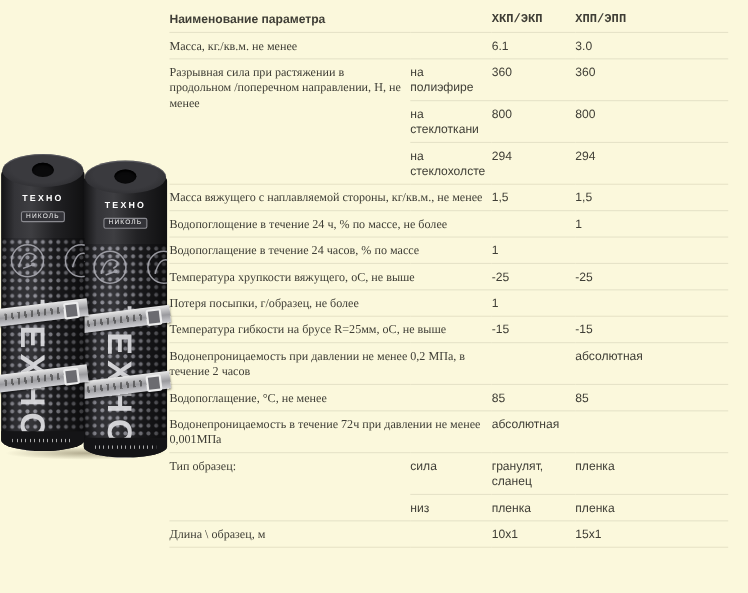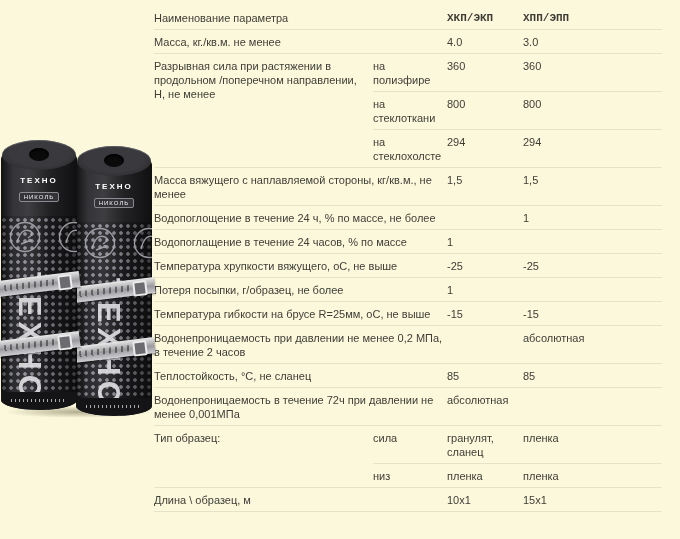--- a/index.html
+++ b/index.html
@@ -14,30 +14,30 @@
     position:absolute;left:154px;top:6px;
     border-collapse:collapse;table-layout:fixed;width:508px;
   }
   table.params td, table.params th{
     vertical-align:top;text-align:left;
     font-size:11px;line-height:14px;color:#3F3E36;
     padding:5px 4px 4px 0;
     border-bottom:1px solid #E6E3C8;
   }
   th.h-param{
-    font-size:12px;font-weight:normal;color:#151510;
+    font-size:12px;font-weight:bold;color:#151510;
     padding-top:9px;padding-bottom:9px;
   }
   th.h-val{
     font-family:Liberation Mono, monospace;
     font-size:13px;font-weight:bold;color:#151510;
     text-align:center;padding-top:8px;
   }
   td.val{text-align:center;}
-  td.name{padding-right:8px;}
+  td.name{padding-right:8px;font-family:Liberation Serif, serif;}
   td.sub{padding-right:2px;margin-top:26px;}
   td.x, th.h-x{padding:0;}
 
   
   .photo{position:absolute;left:0;top:138px;width:156px;height:292px;}
   .photo .shadow{
     position:absolute;left:4px;top:268px;width:148px;height:12px;
     background:radial-gradient(ellipse at center, rgba(70,58,30,.40), rgba(70,58,30,0) 70%);
     border-radius:50%;
   }
@@ -199,21 +199,21 @@
     <tr>
       <th class="h-param" colspan="2">Наименование параметра</th>
       <th class="h-val">ХКП/ЭКП</th>
       <th class="h-val">ХПП/ЭПП</th>
       <th class="h-x"></th>
     </tr>
   </thead>
   <tbody>
     <tr>
       <td class="name" colspan="2">Масса, кг./кв.м. не менее</td>
-      <td class="val">4.0</td>
+      <td class="val">6.1</td>
       <td class="val">3.0</td>
       <td class="x"></td>
     </tr>
 
     <tr>
       <td class="name" rowspan="3">Разрывная сила при растяжении в продольном /поперечном направлении, Н, не менее</td>
       <td class="sub">на полиэфире</td>
       <td class="val">360</td>
       <td class="val">360</td>
       <td class="x"></td>
@@ -267,21 +267,21 @@
       <td class="val">-15</td>
       <td class="x"></td>
     </tr>
     <tr>
       <td class="name" colspan="2">Водонепроницаемость при давлении не менее 0,2 МПа, в течение 2 часов</td>
       <td class="val"></td>
       <td class="val">абсолютная</td>
       <td class="x"></td>
     </tr>
     <tr>
-      <td class="name" colspan="2">Теплостойкость, °С, не сланец</td>
+      <td class="name" colspan="2">Водопоглащение, °С, не менее</td>
       <td class="val">85</td>
       <td class="val">85</td>
       <td class="x"></td>
     </tr>
     <tr>
       <td class="name" colspan="2">Водонепроницаемость в течение 72ч при давлении не менее 0,001МПа</td>
       <td class="val">абсолютная</td>
       <td class="val"></td>
       <td class="x"></td>
     </tr>

